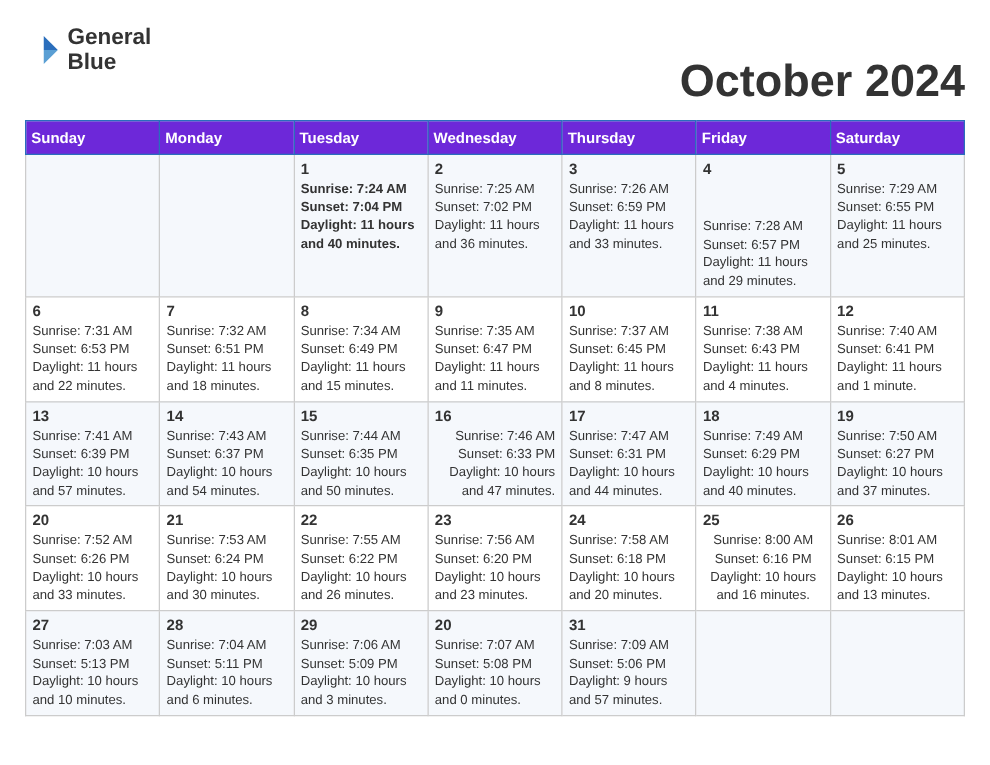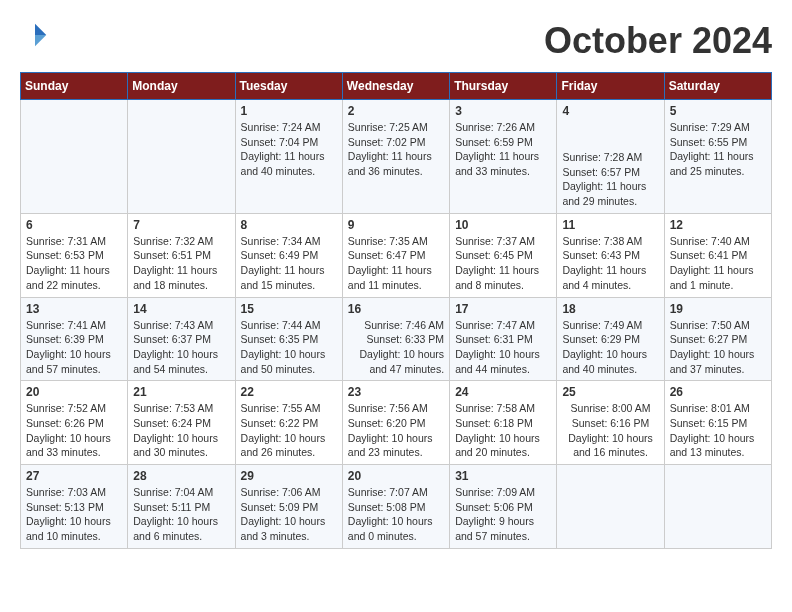--- a/index.html
+++ b/index.html
@@ -34,32 +34,33 @@
       height: 30px;
       margin-right: 4px;
     }
     .title-block {
       text-align: right;
     }
     .month-title {
       font-size: 36px;
       font-weight: bold;
       color: #333;
+      margin-top: 24px;
     }
     .location {
       font-size: 16px;
       color: #555;
     }
     table {
       width: 100%;
       border-collapse: collapse;
       font-size: 11px;
     }
     thead tr th {
-      background-color: #7f1d1d;
+      background-color: #6d28d9;
       color: #fff;
       padding: 6px 4px;
       text-align: left;
       font-size: 12px;
       font-weight: bold;
       border: 1px solid #2a6ebc;
     }
     tbody tr td {
       border: 1px solid #ccc;
       padding: 4px 5px;
@@ -89,20 +90,24 @@
   </style>
 </head>
 <body>
 
 <div class="header">
   <div class="logo">
     <svg class="logo-icon" viewBox="0 0 40 40">
       <polygon points="20,5 35,20 20,20" fill="#2a6ebc"></polygon>
       <polygon points="20,20 35,20 20,35" fill="#5a9fd4"></polygon>
     </svg>
+    <div class="logo-text">
+      <span>General</span>
+      <span>Blue</span>
+    </div>
   </div>
   <div class="title-block">
     <div class="month-title">October 2024</div>
   </div>
 </div>
 
 <table>
   <thead>
     <tr>
     <th>Sunday</th>
@@ -113,21 +118,21 @@
         <th>Friday</th>
         <th>Saturday</th>
       </tr>
   </thead>
   <tbody id="calendar-body">
   <tr>
         <td class="empty"></td>
         <td class="empty"></td>
         <td>
           <span class="day-number">1</span>
-          <div class="day-info" style="white-space: pre-line;">Sunrise: 7:24 AM
+          <div class="day-info" style="white-space: pre-line; font-weight: bold;">Sunrise: 7:24 AM
 Sunset: 7:04 PM
 Daylight: 11 hours and 40 minutes.</div>
         </td>
         <td>
           <span class="day-number">2</span>
           <div class="day-info" style="white-space: pre-line;">Sunrise: 7:25 AM
 Sunset: 7:02 PM
 Daylight: 11 hours and 36 minutes.</div>
         </td>
         <td>

